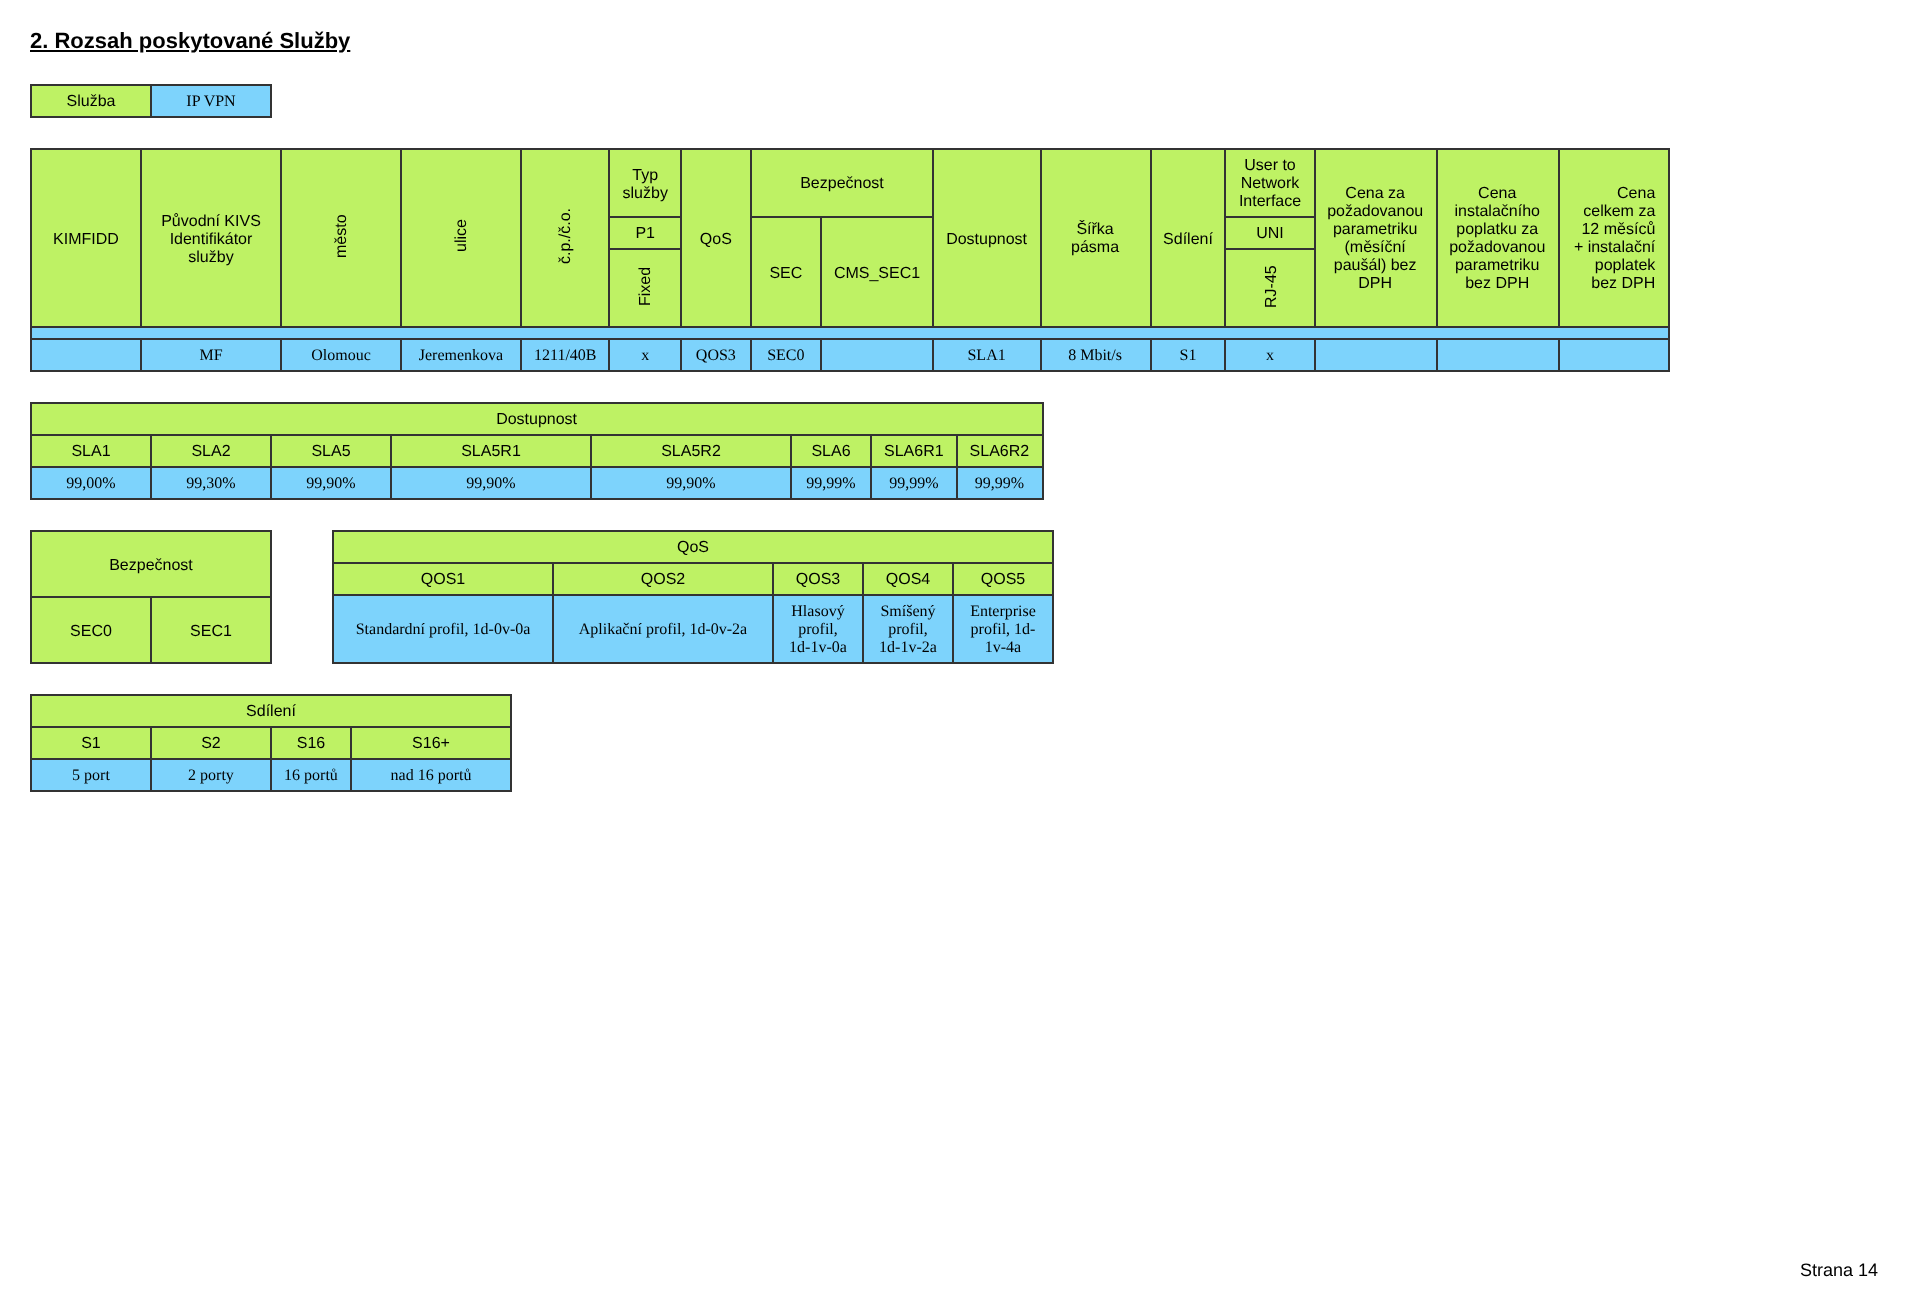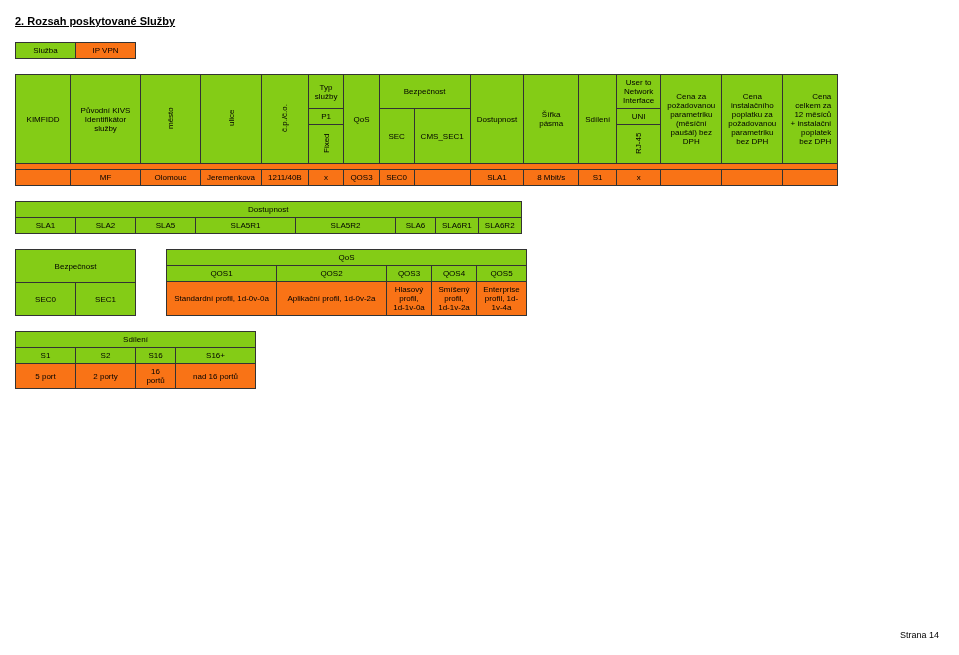--- a/index.html
+++ b/index.html
@@ -22,25 +22,26 @@
     }
     td, th {
       border: 1px solid #333;
       padding: 3px 6px;
       text-align: center;
       vertical-align: middle;
       font-size: 8px;
       box-sizing: border-box;
     }
     .header-cell {
-      background-color: #84cc16;
+      background-color: #bef264;
       font-weight: normal;
     }
     .data-cell {
-      background-color: #f97316;
+      background-color: #7dd3fc;
+      font-family: Liberation Serif, serif;
     }
     .vtext {
       writing-mode: vertical-rl;
       transform: rotate(180deg);
       height: 50px;
       display: inline-block;
     }
     .small-table {
       margin-top: 15px;
     }
@@ -125,20 +126,30 @@
   </tr>
   <tr>
     <td class="header-cell" style="width:60px;">SLA1</td>
     <td class="header-cell" style="width:60px;">SLA2</td>
     <td class="header-cell" style="width:60px;">SLA5</td>
     <td class="header-cell" style="width:100px;">SLA5R1</td>
     <td class="header-cell" style="width:100px;">SLA5R2</td>
     <td class="header-cell" style="width:40px;">SLA6</td>
     <td class="header-cell" style="width:40px;">SLA6R1</td>
     <td class="header-cell" style="width:40px;">SLA6R2</td>
+  </tr>
+  <tr>
+    <td class="data-cell">99,00%</td>
+    <td class="data-cell">99,30%</td>
+    <td class="data-cell">99,90%</td>
+    <td class="data-cell">99,90%</td>
+    <td class="data-cell">99,90%</td>
+    <td class="data-cell">99,99%</td>
+    <td class="data-cell">99,99%</td>
+    <td class="data-cell">99,99%</td>
   </tr>
 </tbody>
   </table>
 
 <div style="display:flex;gap:30px;margin-top:15px;">
   <table>
     <tbody>
         <tr>
           <td class="header-cell" colspan="2">Bezpečnost</td>
         </tr>

